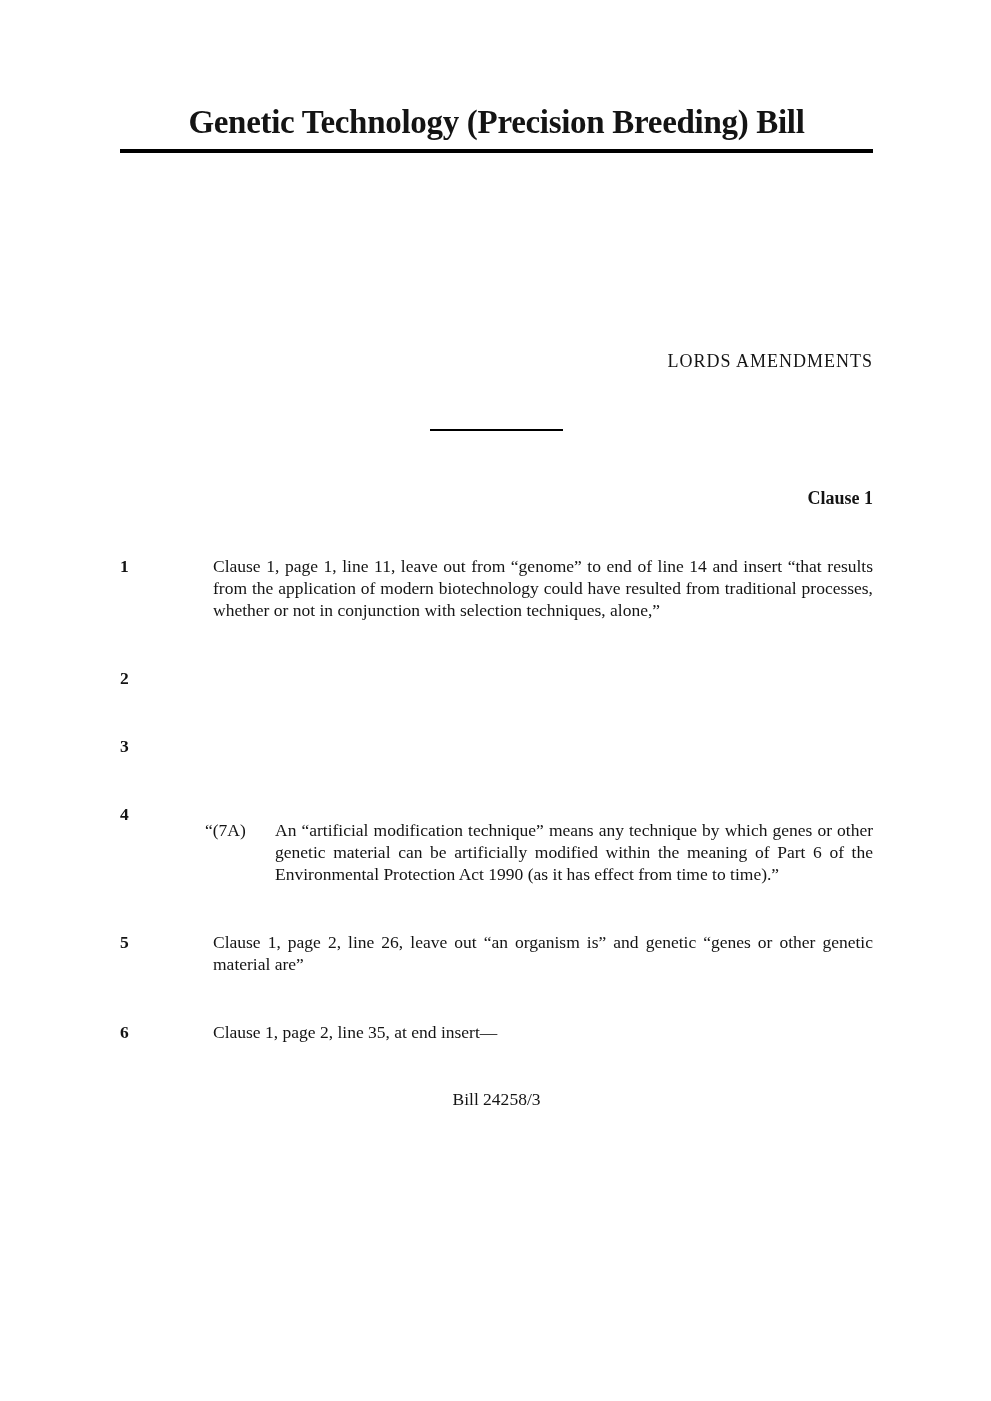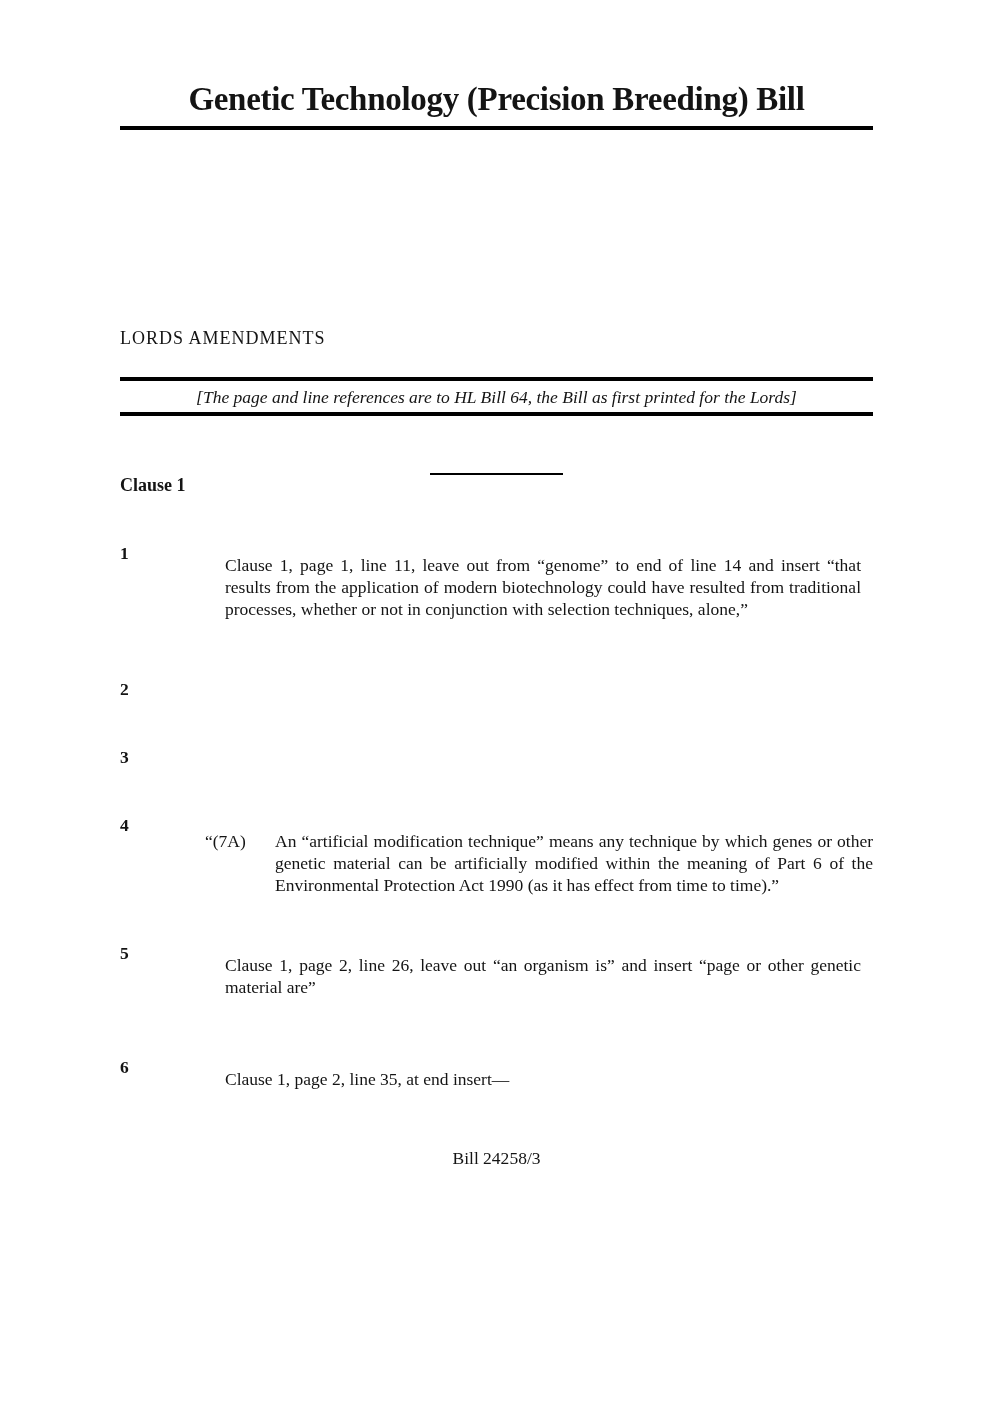--- a/index.html
+++ b/index.html
@@ -13,21 +13,21 @@
     height: 1401px;
     font-family: "Liberation Serif", serif;
     color: #141414;
     position: relative;
     overflow: hidden;
   }
   .page {
     position: relative;
     width: 753px;
     margin-left: 120px;
-    padding-top: 80px;
+    padding-top: 103px;
   }
 
   
   .bill-title {
     margin: 0;
     text-align: center;
     font-size: 33px;
     font-weight: bold;
     letter-spacing: -0.3px;
     line-height: 1.2;
@@ -35,21 +35,21 @@
   .double-rule {
     height: 3px;                    
     border-top: 1.5px solid #000;
     border-bottom: 3px solid #000;
   }
   .title-rule { margin-top: 6px; }
 
   
   .section-heading {
     margin-top: 198px;
-    text-align: left;
+    text-align: right;
     font-size: 18px;
     letter-spacing: 1px;
   }
 
   
   .note-box { margin-top: 28px; }
   .note-text {
     text-align: center;
     font-style: italic;
     font-size: 17.5px;
@@ -59,41 +59,42 @@
 
   
   .center-divider {
     width: 133px;
     margin: 57px auto 0 auto;
     border-top: 2px solid #000;
   }
 
   
   .clause-heading {
-    text-align: left;
+    margin-top: 57px;
+    text-align: right;
     font-size: 18px;
     font-weight: bold;
   }
 
   
   .amendments { margin-top: 46px; }
   .amendment {
     display: flex;
     margin-bottom: 46px;
     font-size: 17.5px;
     line-height: 22px;
   }
   .amendment-number {
     width: 93px;
     flex: 0 0 93px;
     font-weight: bold;
   }
   .amendment-body { flex: 1 1 auto; }
   .amendment-text {
-    margin: 12px;
+    margin: 0;
     text-align: justify;
   }
   .subpara {
     display: flex;
     margin-top: 10px;
   }
   .subpara-label { flex: 0 0 auto; }
   .subpara-text {
     flex: 1 1 auto;
     text-align: justify;
@@ -116,25 +117,20 @@
 </head>
 <body>
 
 <div class="page">
 
   <h1 class="bill-title">Genetic Technology (Precision Breeding) Bill</h1>
   <div class="double-rule title-rule"></div>
 
   <div class="section-heading">LORDS AMENDMENTS</div>
 
-  <div class="note-box">
-    <div class="double-rule"></div>
-    <div class="note-text">[The page and line references are to HL Bill 64, the Bill as first printed for the Lords]</div>
-    <div class="double-rule"></div>
-  </div>
 
   <div class="center-divider"></div>
 
   <div class="clause-heading">Clause 1</div>
 
   <div class="amendments">
 
     <div class="amendment">
       <div class="amendment-number">1</div>
       <div class="amendment-body">
@@ -156,21 +152,21 @@
         <div class="subpara level-7a">
           <span class="subpara-label">“(7A)</span>
           <div class="subpara-text">An “artificial modification technique” means any technique by which genes or other genetic material can be artificially modified within the meaning of Part 6 of the Environmental Protection Act 1990 (as it has effect from time to time).”</div>
         </div>
       </div>
     </div>
 
     <div class="amendment">
       <div class="amendment-number">5</div>
       <div class="amendment-body">
-        <p class="amendment-text">Clause 1, page 2, line 26, leave out “an organism is” and insert “page or other genetic material are”</p>
+        <p class="amendment-text">Clause 1, page 2, line 26, leave out “an organism is” and genetic “genes or other genetic material are”</p>
       </div>
     </div>
 
     <div class="amendment">
       <div class="amendment-number">6</div>
       <div class="amendment-body">
         <p class="amendment-text">Clause 1, page 2, line 35, at end insert—</p>
       </div>
     </div>
 

